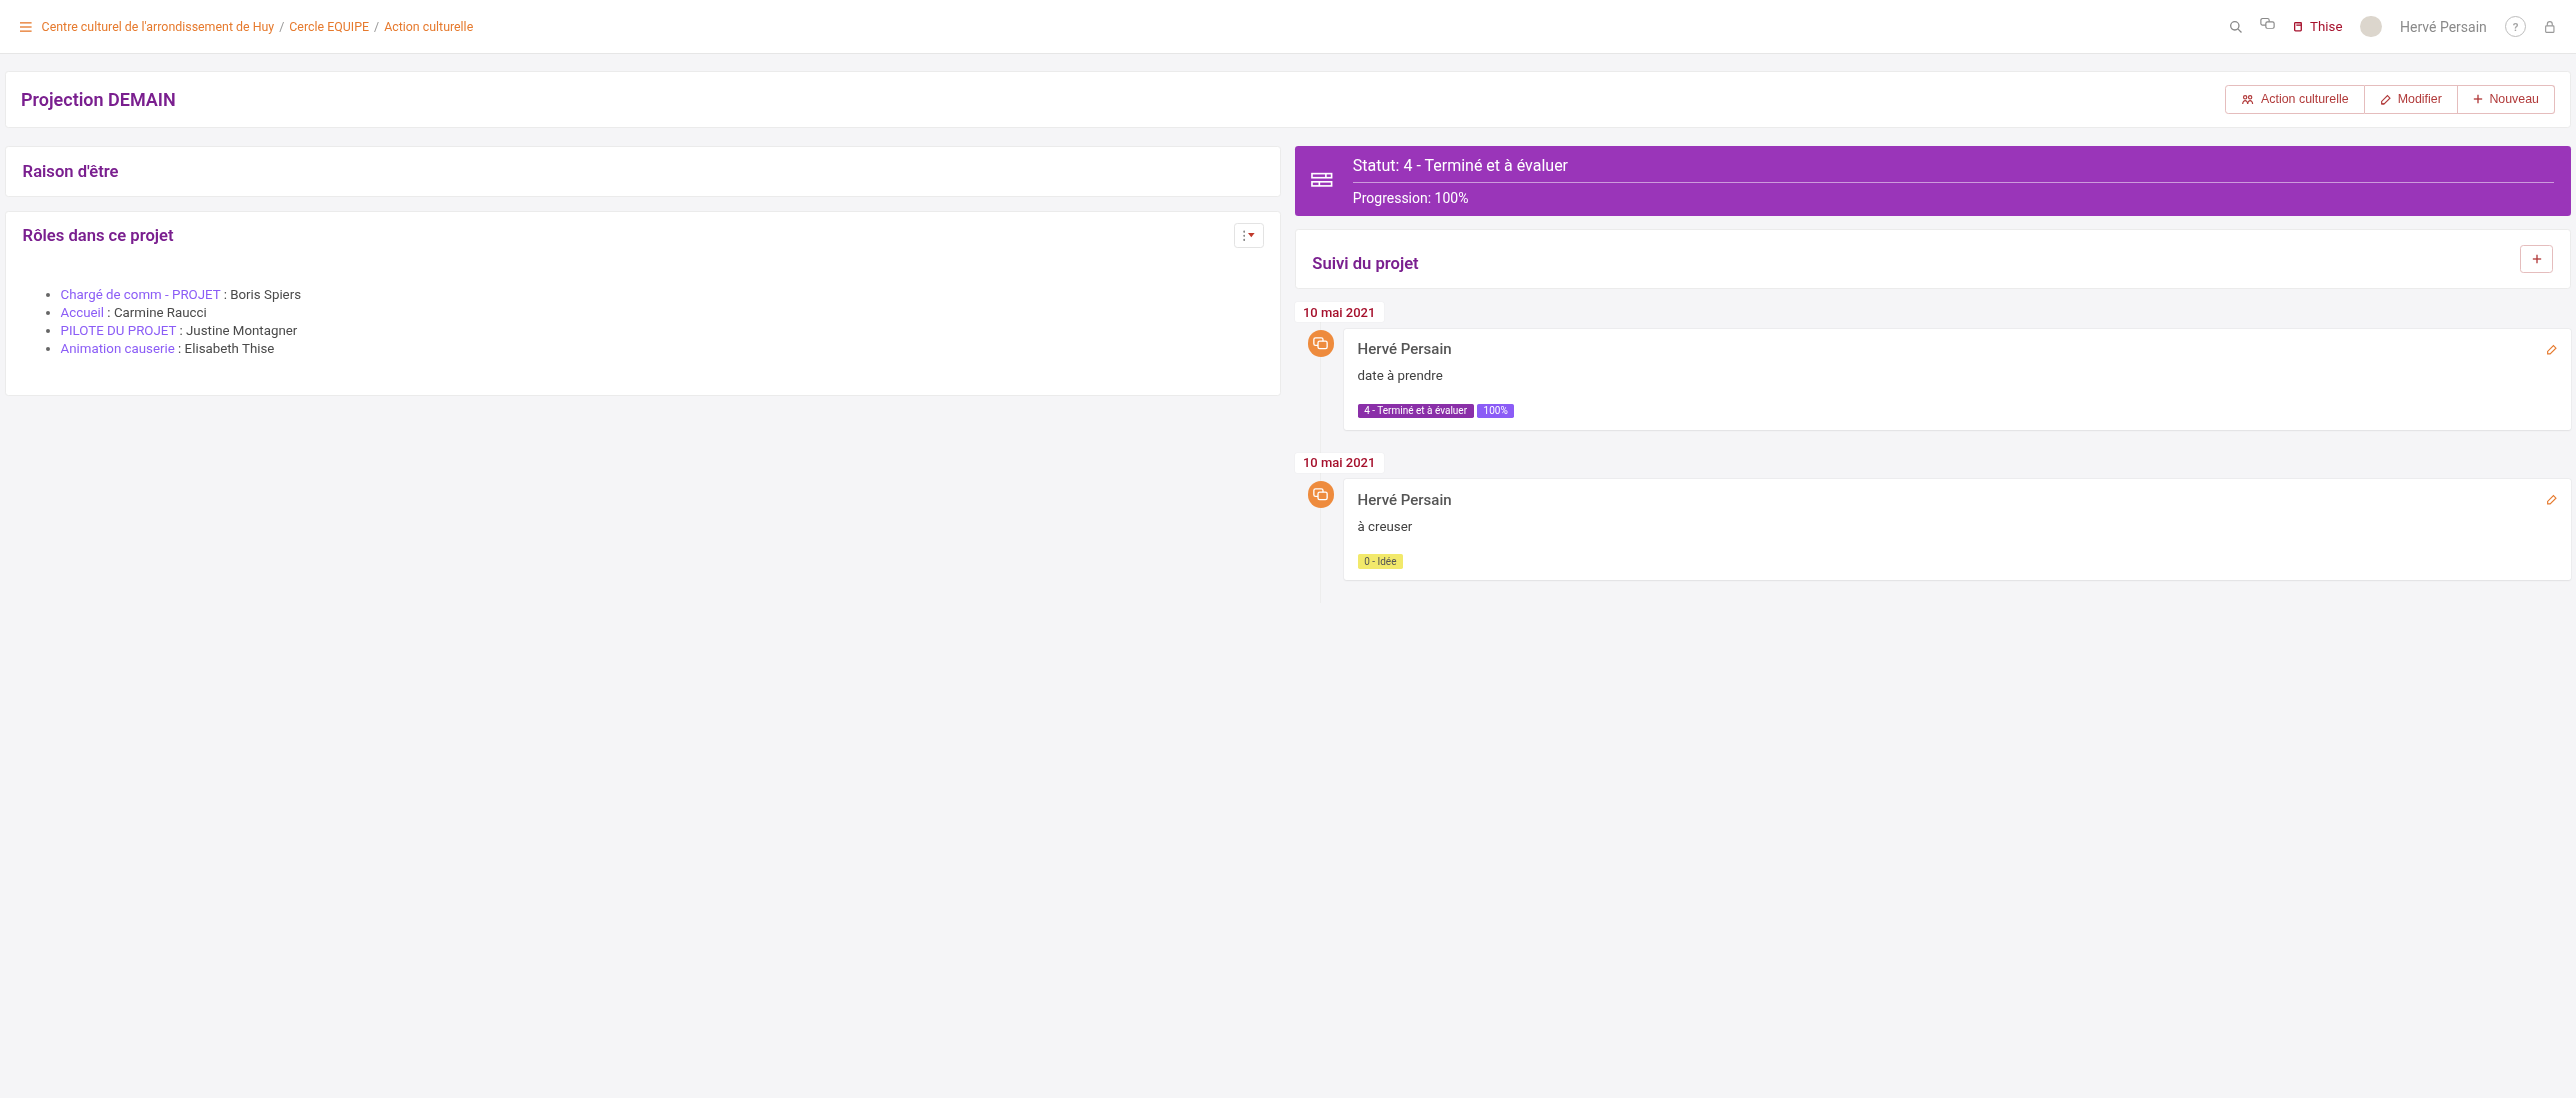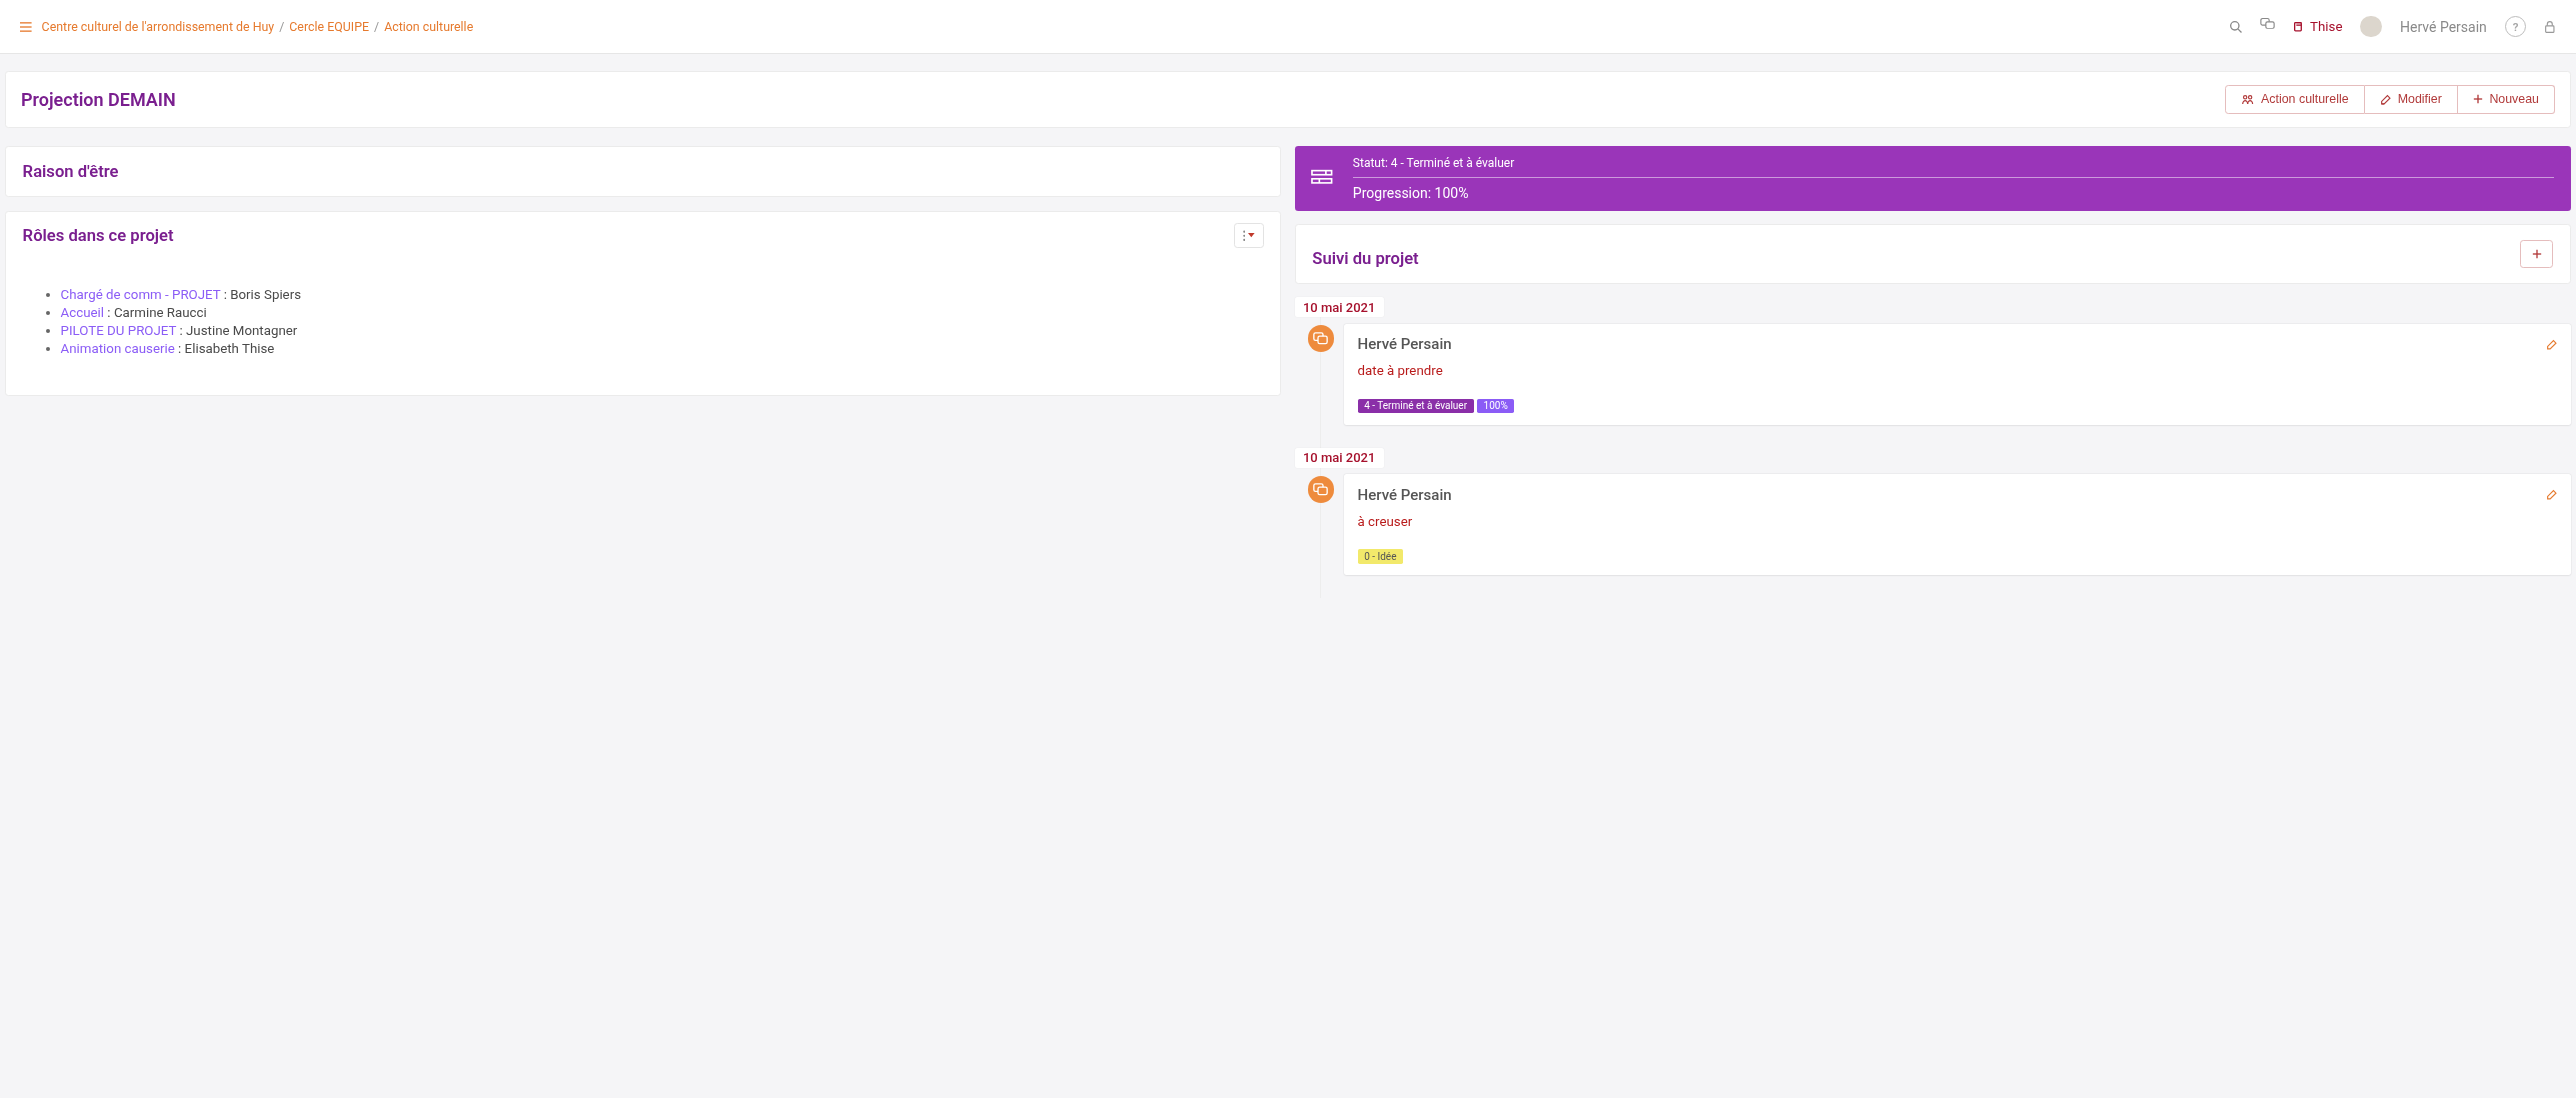--- a/index.html
+++ b/index.html
@@ -74,21 +74,21 @@
     ul.roles li::marker { color:#666; }
     .role-tag { color:#8b5cf6;text-align:center; }
 
     
     .status-banner {
       background:#9a35b9; color:#fff; border-radius:3.3px;
       padding:10px 16.6px; display:flex; align-items:center; gap:20px;
     }
     .status-banner .bars-icon { display:flex; color:#fff; }
     .status-lines { flex:1; }
-    .status-line1 { font-size:12px; padding-bottom:6.6px; border-bottom:0.8px solid rgba(255,255,255,0.5); margin-bottom:6.6px;}
+    .status-line1 { font-size:16px; padding-bottom:6.6px; border-bottom:0.8px solid rgba(255,255,255,0.5); margin-bottom:6.6px;}
     .status-line2 { font-size:14px; }
 
     .suivi-header { display:flex; align-items:flex-end; justify-content:space-between; }
     .add-btn {
       border:0.8px solid #e5bdbd; background:#fff; border-radius:3.3px; width:33px; height:28px;
       display:flex; align-items:center; justify-content:center; cursor:pointer; color:#b13a3a; font-size:15px;
     }
 
     
     .timeline { position:relative; padding-left:28px; }
@@ -106,21 +106,21 @@
       background:#ee8b3d; display:flex; align-items:center; justify-content:center; z-index:2;
     }
     .entry-card {
       margin-left:21.6px; background:#fff; border-radius:2.5px;
       box-shadow:0 0.8px 1.7px rgba(0,0,0,0.06), 0 0 0 0.8px rgba(0,0,0,0.03);
       padding:11.6px 13.3px 11.6px;
     }
     .entry-head { display:flex; align-items:center; justify-content:space-between; margin-bottom:10px;}
     .entry-author { font-size:15px; color:#555; font-weight:500; }
     .entry-edit { color:#e67a2e; cursor:pointer; }
-    .entry-body { font-size:13.3px; color:#b91c1c; margin-bottom:20px; }
+    .entry-body { font-size:13.3px; color:#404040; margin-bottom:20px; }
     .badge { display:inline-block; font-size:10px; padding:1.7px 6.6px; border-radius:1.7px; margin-right:3.3px; color:#fff; }
     .badge-purple { background:#8a2fa8; }
     .badge-green  { background:#8b5cf6; }
     .badge-yellow { background:#f2e96b; color:#555; }
 
     svg { display:block; }
   </style>
 </head>
 <body>
 

